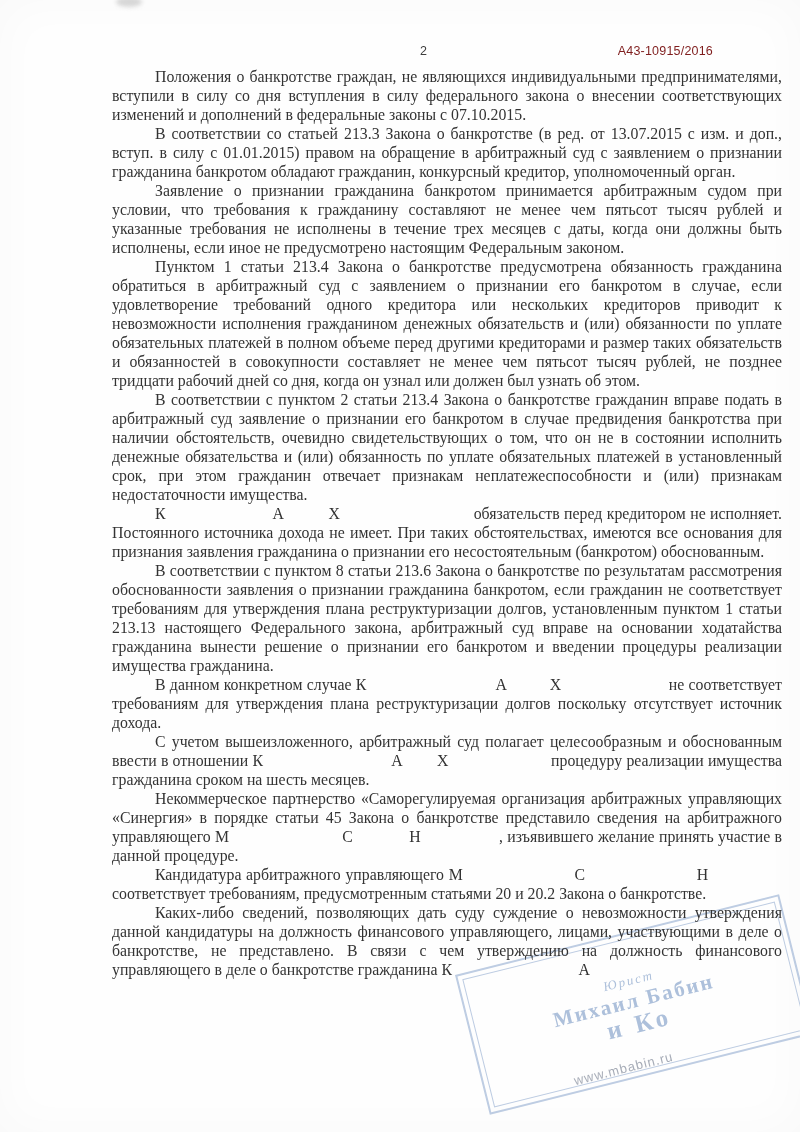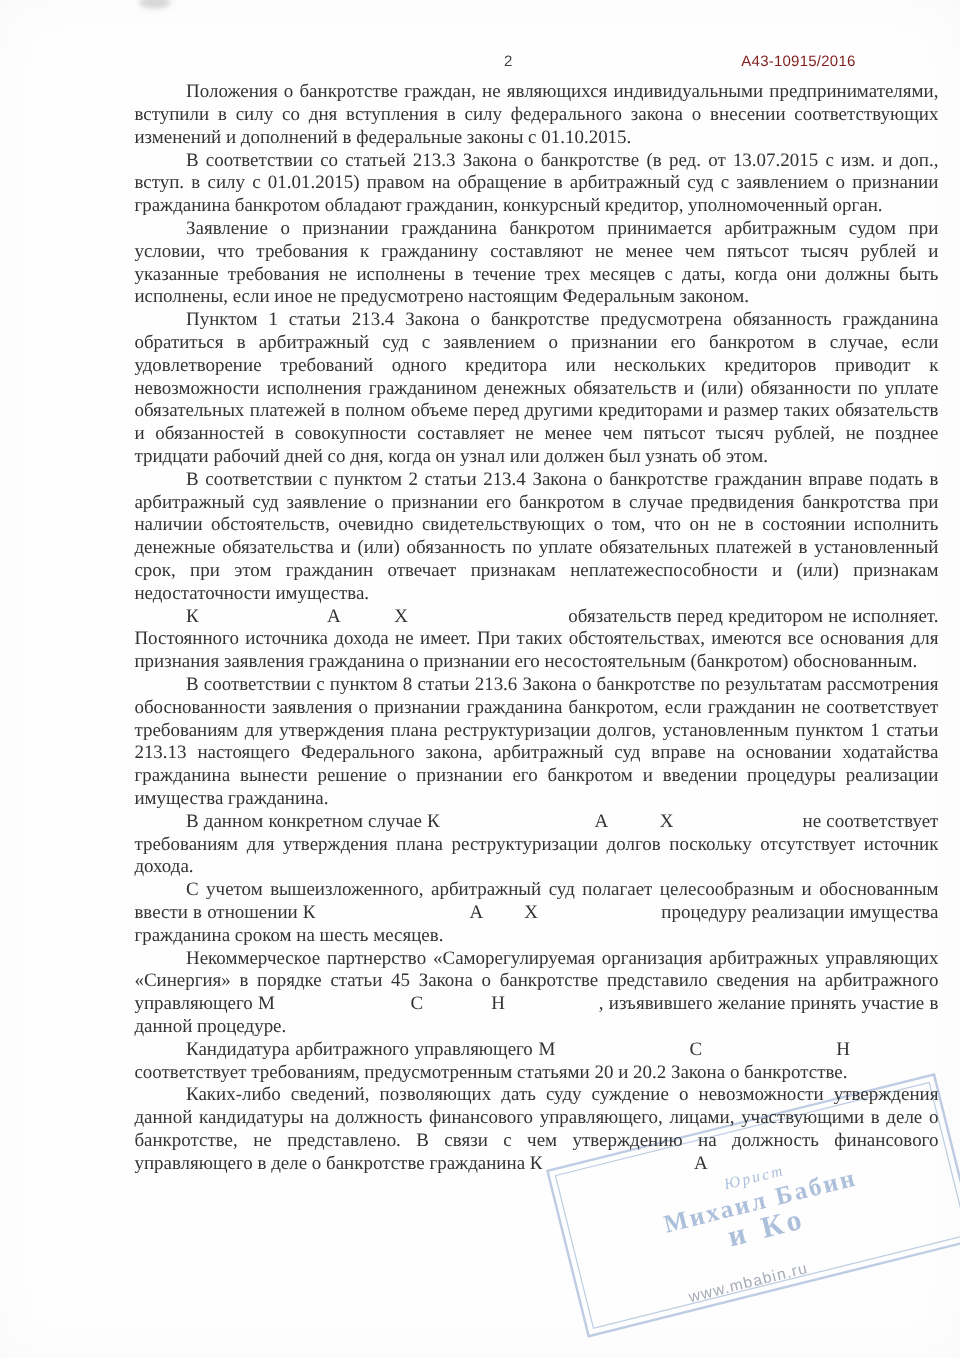--- a/index.html
+++ b/index.html
@@ -62,21 +62,21 @@
 <div class="page">
 
   <div class="scan-smudge"></div>
 
   <div class="header-pageno">2</div>
 
   <div class="header-case">А43-10915/2016</div>
 
   <div class="content">
 
-  <p>Положения о банкротстве граждан, не являющихся индивидуальными предпринимателями, вступили в силу со дня вступления в силу федерального закона о внесении соответствующих изменений и дополнений в федеральные законы с 01.10.2015.</p>
+  <p>Положения о банкротстве граждан, не являющихся индивидуальными предпринимателями, вступили в силу со дня вступления в силу федерального закона о внесении соответствующих изменений и дополнений в федеральные законы с 07.10.2015.</p>
       <p>В соответствии со статьей 213.3 Закона о банкротстве (в ред. от 13.07.2015 с изм. и доп., вступ. в силу с 01.01.2015) правом на обращение в арбитражный суд с заявлением о признании гражданина банкротом обладают гражданин, конкурсный кредитор, уполномоченный орган.</p>
       <p>Заявление о признании гражданина банкротом принимается арбитражным судом при условии, что требования к гражданину составляют не менее чем пятьсот тысяч рублей и указанные требования не исполнены в течение трех месяцев с даты, когда они должны быть исполнены, если иное не предусмотрено настоящим Федеральным законом.</p>
       <p>Пунктом 1 статьи 213.4 Закона о банкротстве предусмотрена обязанность гражданина обратиться в арбитражный суд с заявлением о признании его банкротом в случае, если удовлетворение требований одного кредитора или нескольких кредиторов приводит к невозможности исполнения гражданином денежных обязательств и (или) обязанности по уплате обязательных платежей в полном объеме перед другими кредиторами и размер таких обязательств и обязанностей в совокупности составляет не менее чем пятьсот тысяч рублей, не позднее тридцати рабочий дней со дня, когда он узнал или должен был узнать об этом.</p>
       <p>В соответствии с пунктом 2 статьи 213.4 Закона о банкротстве гражданин вправе подать в арбитражный суд заявление о признании его банкротом в случае предвидения банкротства при наличии обстоятельств, очевидно свидетельствующих о том, что он не в состоянии исполнить денежные обязательства и (или) обязанность по уплате обязательных платежей в установленный срок, при этом гражданин отвечает признакам неплатежеспособности и (или) признакам недостаточности имущества.</p>
       <p>К&nbsp;&nbsp;&nbsp;&nbsp;&nbsp;&nbsp;&nbsp;&nbsp;&nbsp;&nbsp;&nbsp;&nbsp;&nbsp;&nbsp;&nbsp;&nbsp;&nbsp;&nbsp;&nbsp;&nbsp;&nbsp;&nbsp;&nbsp;&nbsp;А&nbsp;&nbsp;&nbsp;&nbsp;&nbsp;&nbsp;&nbsp;&nbsp;&nbsp;&nbsp;Х&nbsp;&nbsp;&nbsp;&nbsp;&nbsp;&nbsp;&nbsp;&nbsp;&nbsp;&nbsp;&nbsp;&nbsp;&nbsp;&nbsp;&nbsp;&nbsp;&nbsp;&nbsp;&nbsp;&nbsp;&nbsp;&nbsp;&nbsp;&nbsp;&nbsp;&nbsp;&nbsp;&nbsp;&nbsp;&nbsp;обязательств перед кредитором не исполняет. Постоянного источника дохода не имеет. При таких обстоятельствах, имеются все основания для признания заявления гражданина о признании его несостоятельным (банкротом) обоснованным.</p>
       <p>В соответствии с пунктом 8 статьи 213.6 Закона о банкротстве по результатам рассмотрения обоснованности заявления о признании гражданина банкротом, если гражданин не соответствует требованиям для утверждения плана реструктуризации долгов, установленным пунктом 1 статьи 213.13 настоящего Федерального закона, арбитражный суд вправе на основании ходатайства гражданина вынести решение о признании его банкротом и введении процедуры реализации имущества гражданина.</p>
       <p>В данном конкретном случае К&nbsp;&nbsp;&nbsp;&nbsp;&nbsp;&nbsp;&nbsp;&nbsp;&nbsp;&nbsp;&nbsp;&nbsp;&nbsp;&nbsp;&nbsp;&nbsp;&nbsp;&nbsp;&nbsp;&nbsp;&nbsp;&nbsp;&nbsp;&nbsp;&nbsp;&nbsp;&nbsp;&nbsp;&nbsp;&nbsp;А&nbsp;&nbsp;&nbsp;&nbsp;&nbsp;&nbsp;&nbsp;&nbsp;&nbsp;&nbsp;Х&nbsp;&nbsp;&nbsp;&nbsp;&nbsp;&nbsp;&nbsp;&nbsp;&nbsp;&nbsp;&nbsp;&nbsp;&nbsp;&nbsp;&nbsp;&nbsp;&nbsp;&nbsp;&nbsp;&nbsp;&nbsp;&nbsp;&nbsp;&nbsp;&nbsp;не соответствует требованиям для утверждения плана реструктуризации долгов поскольку отсутствует источник дохода.</p>
       <p>С учетом вышеизложенного, арбитражный суд полагает целесообразным и обоснованным ввести в отношении К&nbsp;&nbsp;&nbsp;&nbsp;&nbsp;&nbsp;&nbsp;&nbsp;&nbsp;&nbsp;&nbsp;&nbsp;&nbsp;&nbsp;&nbsp;&nbsp;&nbsp;&nbsp;&nbsp;&nbsp;&nbsp;&nbsp;&nbsp;&nbsp;&nbsp;&nbsp;&nbsp;&nbsp;&nbsp;&nbsp;А&nbsp;&nbsp;&nbsp;&nbsp;&nbsp;&nbsp;&nbsp;&nbsp;Х&nbsp;&nbsp;&nbsp;&nbsp;&nbsp;&nbsp;&nbsp;&nbsp;&nbsp;&nbsp;&nbsp;&nbsp;&nbsp;&nbsp;&nbsp;&nbsp;&nbsp;&nbsp;&nbsp;&nbsp;&nbsp;&nbsp;&nbsp;&nbsp;процедуру реализации имущества гражданина сроком на шесть месяцев.</p>
       <p>Некоммерческое партнерство «Саморегулируемая организация арбитражных управляющих «Синергия» в порядке статьи 45 Закона о банкротстве представило сведения на арбитражного управляющего М&nbsp;&nbsp;&nbsp;&nbsp;&nbsp;&nbsp;&nbsp;&nbsp;&nbsp;&nbsp;&nbsp;&nbsp;&nbsp;&nbsp;&nbsp;&nbsp;&nbsp;&nbsp;&nbsp;&nbsp;&nbsp;&nbsp;&nbsp;&nbsp;&nbsp;&nbsp;С&nbsp;&nbsp;&nbsp;&nbsp;&nbsp;&nbsp;&nbsp;&nbsp;&nbsp;&nbsp;&nbsp;&nbsp;&nbsp;Н&nbsp;&nbsp;&nbsp;&nbsp;&nbsp;&nbsp;&nbsp;&nbsp;&nbsp;&nbsp;&nbsp;&nbsp;&nbsp;&nbsp;&nbsp;&nbsp;&nbsp;&nbsp;, изъявившего желание принять участие в данной процедуре.</p>
       <p>Кандидатура арбитражного управляющего М&nbsp;&nbsp;&nbsp;&nbsp;&nbsp;&nbsp;&nbsp;&nbsp;&nbsp;&nbsp;&nbsp;&nbsp;&nbsp;&nbsp;&nbsp;&nbsp;&nbsp;&nbsp;&nbsp;&nbsp;&nbsp;&nbsp;&nbsp;&nbsp;С&nbsp;&nbsp;&nbsp;&nbsp;&nbsp;&nbsp;&nbsp;&nbsp;&nbsp;&nbsp;&nbsp;&nbsp;&nbsp;&nbsp;&nbsp;&nbsp;&nbsp;&nbsp;&nbsp;&nbsp;&nbsp;&nbsp;&nbsp;&nbsp;Н&nbsp;&nbsp;&nbsp;&nbsp;&nbsp;&nbsp;&nbsp;&nbsp;&nbsp;&nbsp;&nbsp;&nbsp;&nbsp;&nbsp;&nbsp;&nbsp; соответствует требованиям, предусмотренным статьями 20 и 20.2 Закона о банкротстве.</p>

